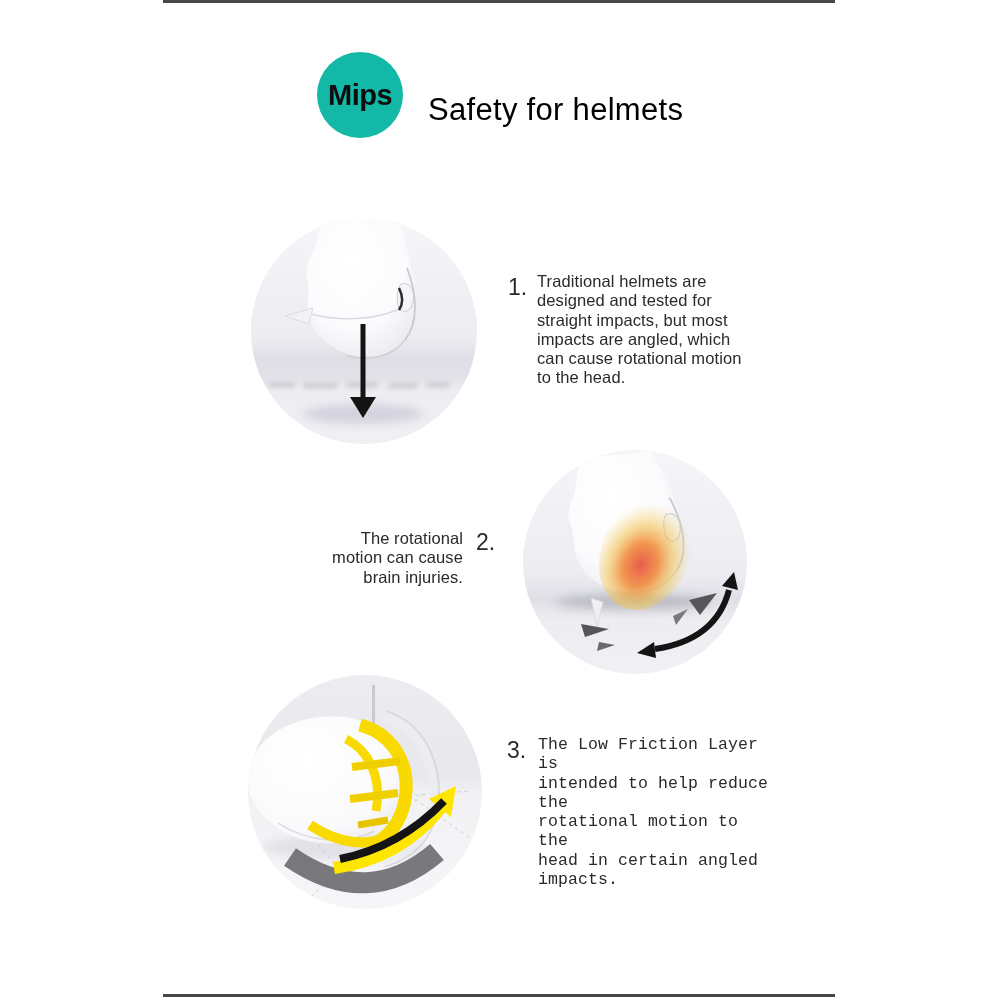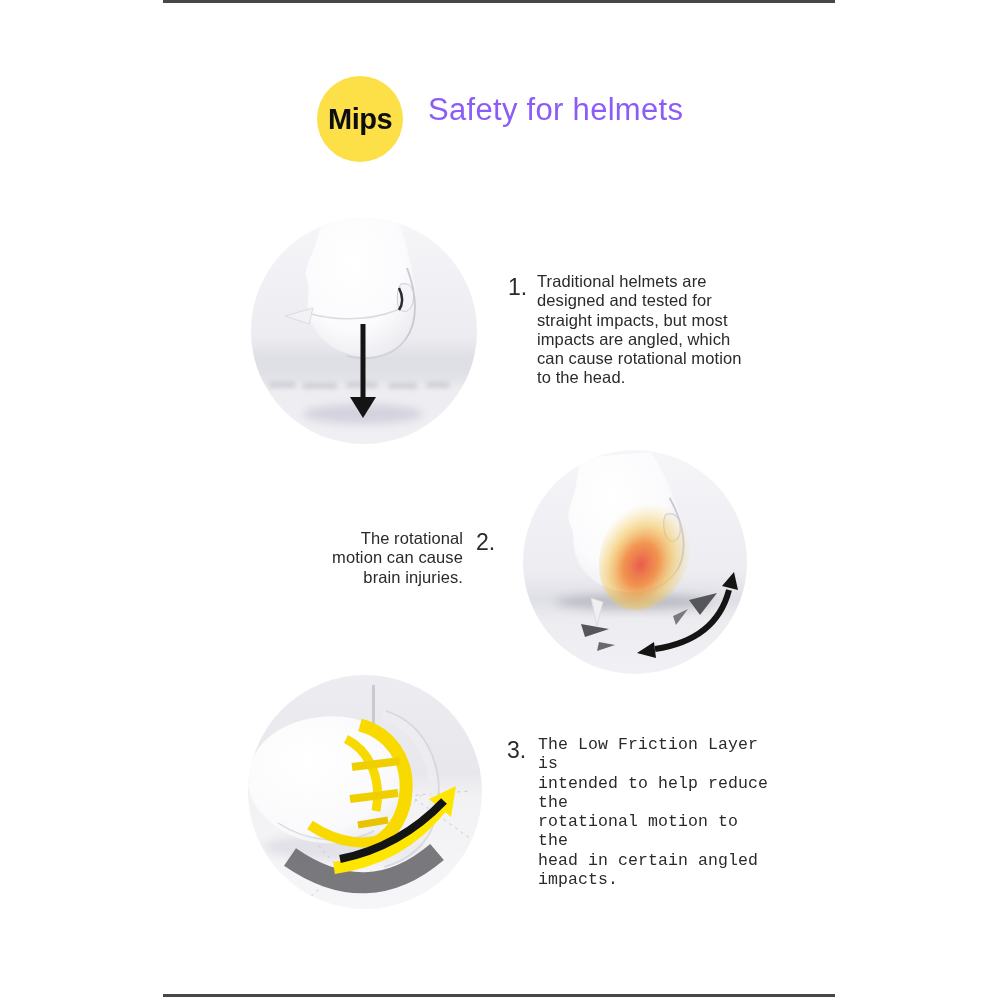--- a/index.html
+++ b/index.html
@@ -4,27 +4,27 @@
 <style>
   html,body{margin:0;padding:0;background:#ffffff;}
   #page{
     position:relative;width:1000px;height:1000px;background:#ffffff;
     font-family:"Liberation Sans",sans-serif;overflow:hidden;color:#2a292d;
   }
   .frame-line{position:absolute;left:163px;width:672px;height:3px;background:#47474b;}
   .frame-line.top{top:0;}
   .frame-line.bottom{top:994px;}
   .logo-circle{
-    position:absolute;left:317px;top:76px;width:86px;height:86px;border-radius:50%;
-    background:#fde047;display:flex;align-items:center;justify-content:center;
+    position:absolute;left:317px;top:52px;width:86px;height:86px;border-radius:50%;
+    background:#14b8a6;display:flex;align-items:center;justify-content:center;
   }
   .logo-text{font-size:29px;font-weight:bold;color:#0e0e10;letter-spacing:-0.5px;}
   .page-title{
     position:absolute;left:428px;top:92px;font-size:31px;font-weight:400;
-    color:#8b5cf6;letter-spacing:0.3px;
+    color:#000000;letter-spacing:0.3px;
   }
   .step-num{position:absolute;font-size:23px;line-height:26px;color:#2a292d;}
   .step-text{
     position:absolute;font-size:16.5px;line-height:19.3px;letter-spacing:0.1px;
     color:#2a292d;white-space:pre-line;
   }
   .step-text.right{text-align:right;}
   .illus-circle{position:absolute;border-radius:50%;overflow:hidden;}
   .illus-circle svg{display:block;}
   #num1{left:508px;top:274px;}

